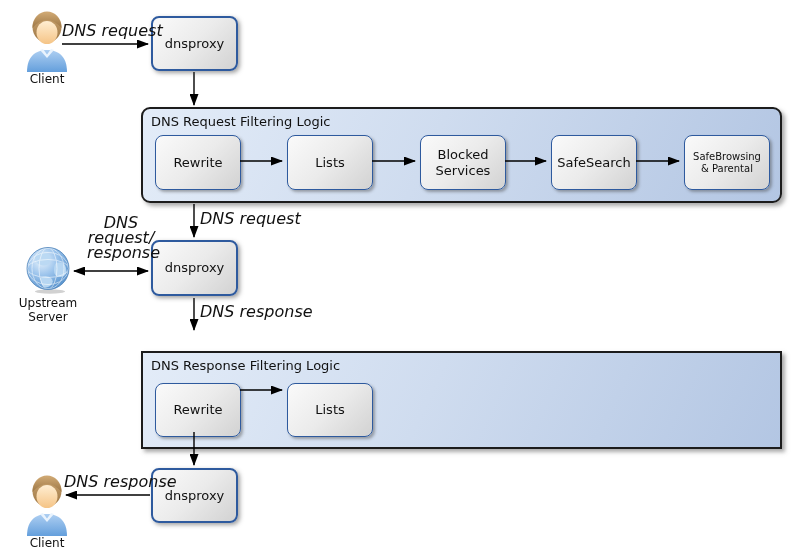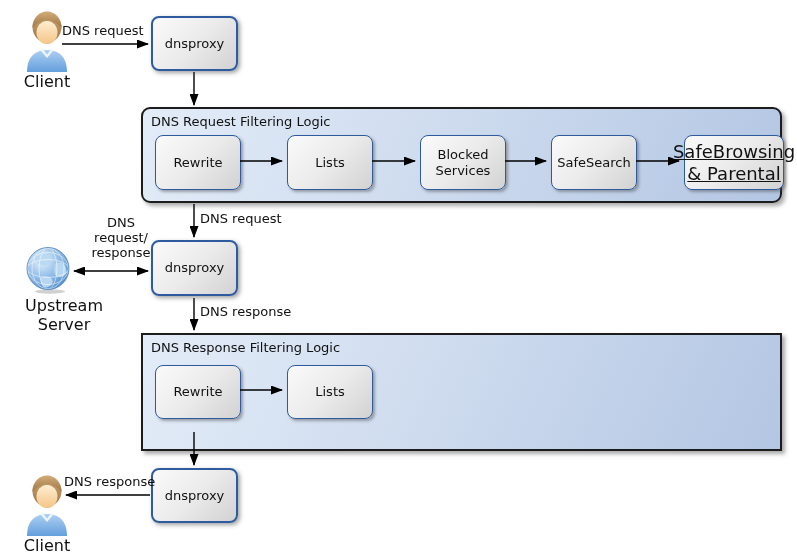--- a/index.html
+++ b/index.html
@@ -24,23 +24,23 @@
     position:absolute; box-sizing:border-box;
     border:2px solid #2e5a9e; border-radius:8px;
     background:linear-gradient(135deg,#fafafa 0%,#ebebeb 50%,#d2d2d2 100%);
     box-shadow:2px 2px 4px rgba(70,70,70,.5);
     display:flex; align-items:center; justify-content:center;
     font-size:13px; text-align:center; line-height:1.2;
     z-index:3; padding:13px;
   }
   .step { border-width:1.5px; box-shadow:2px 2px 3px rgba(70,70,70,.45); }
   .edges { position:absolute; left:0; top:0; z-index:2; pointer-events:none; }
-  .edge-label { position:absolute; font-size:13px; z-index:4; line-height:15px; }
+  .edge-label { position:absolute; font-size:16px; z-index:4; line-height:15px;font-style:italic; }
   .actor { position:absolute; z-index:3; }
-  .actor-label { position:absolute; font-size:16px; text-align:center; z-index:4; }
+  .actor-label { position:absolute; font-size:12px; text-align:center; z-index:4; }
 </style>
 </head>
 <body>
 
 <div class="canvas">
 
   <svg width="0" height="0" style="position:absolute">
     <defs>
       <linearGradient id="gHair" x1="0" y1="0" x2="0" y2="1">
         <stop offset="0" stop-color="#cfa873"></stop>
@@ -112,21 +112,21 @@
     </div>
     <div class="node step" style="left:144px; top:26px; width:86px; height:55px;">
       <span>Lists</span>
     </div>
     <div class="node step" style="left:408px; top:26px; width:86px; height:55px;">
       <span>SafeSearch</span>
     </div>
     <div class="node step" style="left:277px; top:26px; width:86px; height:55px;">
       <span>Blocked Services</span>
     </div>
-    <div class="node step" style="left:541px; top:26px; width:100px; height:55px; font-size:18px;text-decoration:underline;">
+    <div class="node step" style="left:541px; top:26px; width:86px; height:55px; font-size:10px;">
       <span>SafeBrowsing &amp; Parental</span>
     </div>
   </div>
 
   <div class="edge-label" style="left:62px; top:23px;">DNS request</div>
 
   <div class="edge-label" style="left:200px; top:211px;">DNS request</div>
 
   <div class="actor" style="left:25px; top:247px; width:46px; height:47px;">
     <svg width="46" height="47" viewBox="0 0 46 47">
@@ -139,31 +139,31 @@
         <g stroke="#ffffff" stroke-width="1" fill="none" opacity="0.55">
           <ellipse cx="23" cy="21.5" rx="9" ry="20.5"></ellipse>
           <ellipse cx="23" cy="21.5" rx="16" ry="20.5"></ellipse>
           <ellipse cx="23" cy="21.5" rx="20.5" ry="9"></ellipse>
           <ellipse cx="23" cy="21.5" rx="20.5" ry="16"></ellipse>
         </g>
       </g>
       <circle cx="23" cy="21.5" r="21" fill="none" stroke="#4a80b8" stroke-width="0.8"></circle>
     </svg>
   </div>
-  <div class="actor-label" style="left:20px; top:296px; width:88px;">Upstream Server</div>
+  <div class="actor-label" style="left:4px; top:296px; width:88px;">Upstream Server</div>
 
   <div class="edge-label" style="left:87px; top:215px; width:68px; text-align:center;">DNS request/ response</div>
 
   <div class="node" style="left:151px; top:240px; width:87px; height:56px;">
     <span>dnsproxy</span>
   </div>
 
   <div class="edge-label" style="left:200px; top:304px;">DNS response</div>
 
-  <div class="container-box" style="left:141px; top:333px; width:641px; height:118px;">
+  <div class="container-box" style="left:141px; top:351px; width:641px; height:98px;">
     <div class="container-title">DNS Response Filtering Logic</div>
     <div class="node step" style="left:12px;  top:30px; width:86px; height:54px;">
       <span>Rewrite</span>
     </div>
     <div class="node step" style="left:144px; top:30px; width:86px; height:54px;">
       <span>Lists</span>
     </div>
   </div>
 
   <div class="node" style="left:151px; top:468px; width:87px; height:55px;">

